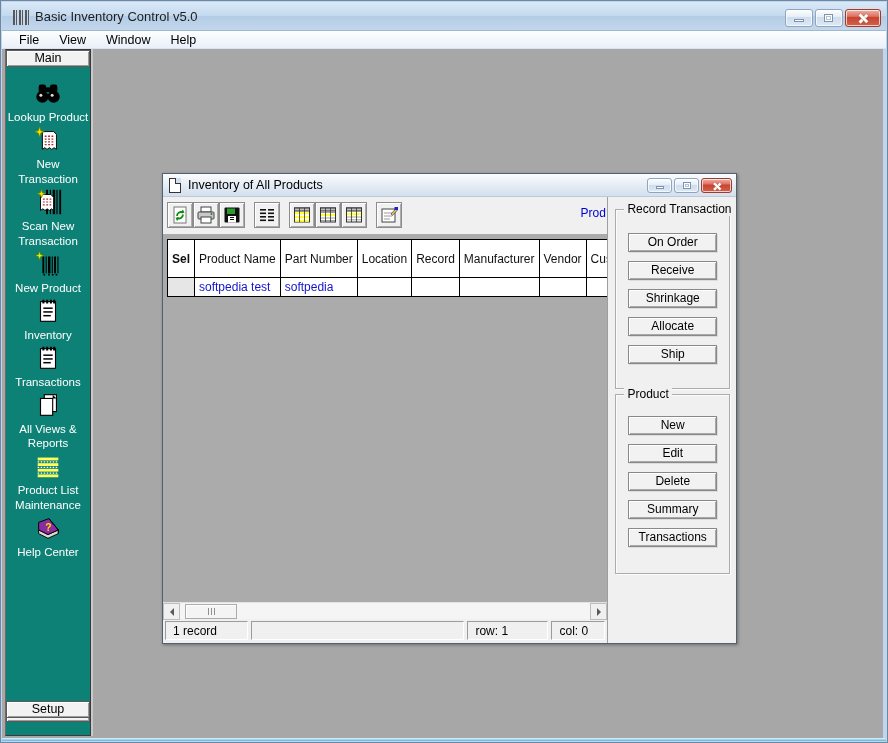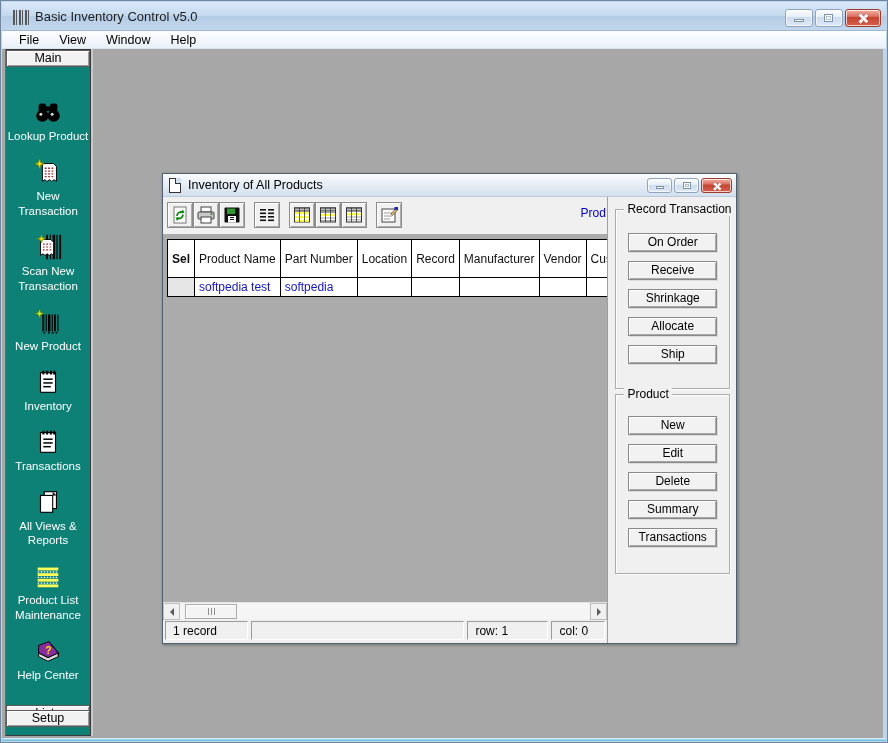--- a/index.html
+++ b/index.html
@@ -47,23 +47,23 @@
 
   
   #sidebar { position:absolute; left:3px; top:0; width:86px; bottom:2px;
              background:#0E8176; border:1px solid #3A3A3A; border-left-color:#6B6B6B;
              box-shadow:2px 0 0 #C9C9C9; }
   .flatbtn { background:#F2F2F2; border:1px solid #5A5A5A; color:#000; text-align:center;
              font-size:12.5px; line-height:15px; height:17px;
              box-shadow:inset 1px 1px 0 #FFFFFF, inset -1px -1px 0 #9C9C9C; }
   #main-tab { position:absolute; top:0; left:0; right:0; }
   #lists-tab { position:absolute; bottom:13px; left:0; right:0; }
-  #setup-tab { position:absolute; bottom:8px; left:0; right:0; }
+  #setup-tab { position:absolute; bottom:17px; left:0; right:0; }
   #side-items { position:absolute; top:18px; left:0; right:0; bottom:38px;
-                display:flex; flex-direction:column; align-items:center; padding-top:29px; gap:13px;
+                display:flex; flex-direction:column; align-items:center; padding-top:10px; gap:0;
                 overflow:hidden; }
   .side-item { display:flex; flex-direction:column; align-items:center; }
   .side-item svg { width:30px; height:30px; }
   .side-label { color:#FFFFFF; font-size:11.5px; text-align:center; white-space:pre-line;
                 line-height:1.3; margin-top:2px; }
 
   
   #iw { position:absolute; left:160px; top:124px; width:575px; height:471px;
         border:1px solid #4F6172; background:#F0F0F0;
         box-shadow:1px 1px 3px rgba(0,0,0,.35); }

